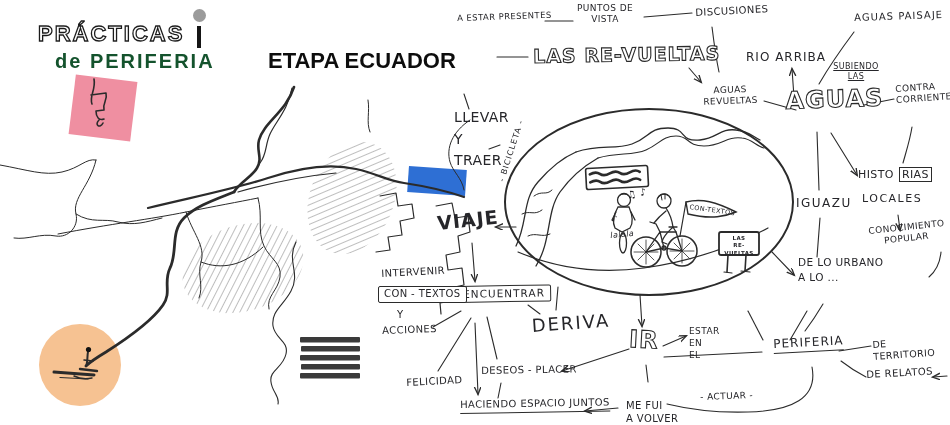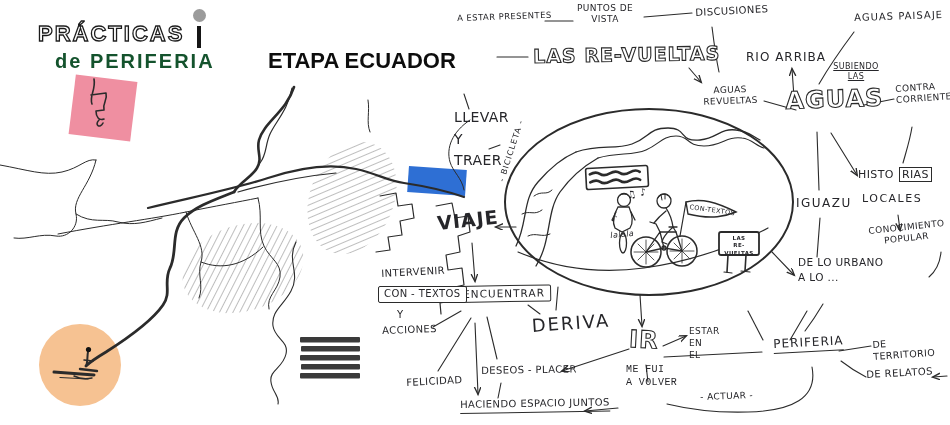--- a/index.html
+++ b/index.html
@@ -208,21 +208,21 @@
   <div class="lbl hand" style="left:798px;top:255px;font-size:10.5px;line-height:1.4;">DE LO URBANO
 A LO ...</div>
   <div class="lbl hand under" style="left:773px;top:337px;font-size:12px;letter-spacing:1px;transform:rotate(-3deg);">PERIFERIA</div>
   <div class="lbl hand" style="left:872px;top:339px;font-size:9.5px;transform:rotate(-4deg);">DE TERRITORIO</div>
   <div class="lbl hand" style="left:866px;top:369px;font-size:10px;transform:rotate(-3deg);">DE RELATOS</div>
   <div class="lbl hand" style="left:700px;top:392px;font-size:9px;transform:rotate(-2deg);">- ACTUAR -</div>
   <div class="lbl hand" style="left:689px;top:325px;font-size:9px;line-height:1.35;">ESTAR
 EN
 EL</div>
   <div class="lbl hand big-outline" style="left:630px;top:324px;font-size:24px;transform:rotate(3deg);">IR</div>
-  <div class="lbl hand" style="left:626px;top:364px;font-size:10px;font-family:Liberation Mono, monospace;">ME FUI
+  <div class="lbl hand" style="left:626px;top:400px;font-size:10px;">ME FUI
 A VOLVER</div>
   <div class="lbl hand big-solid" style="left:531px;top:315px;font-size:18px;letter-spacing:2px;transform:rotate(-4deg);">DERIVA</div>
   <div class="lbl hand boxed" style="left:457px;top:286px;font-size:10.5px;letter-spacing:1px;transform:rotate(-1deg);">ENCUENTRAR</div>
   <div class="lbl hand" style="left:481px;top:365px;font-size:10px;transform:rotate(-1deg);">DESEOS - PLACER</div>
   <div class="lbl hand under" style="left:460px;top:399px;font-size:10px;transform:rotate(-1deg);">HACIENDO ESPACIO JUNTOS</div>
   <div class="lbl hand" style="left:406px;top:377px;font-size:10px;transform:rotate(-3deg);">FELICIDAD</div>
   <div class="lbl hand" style="left:381px;top:268px;font-size:10px;transform:rotate(-3deg);">INTERVENIR</div>
   <div class="lbl hand boxed" style="left:370px;top:286px;font-size:10px;margin-left:8px;">CON - TEXTOS</div>
   <div class="lbl hand" style="left:397px;top:309px;font-size:10px;">Y</div>
   <div class="lbl hand" style="left:382px;top:325px;font-size:10px;transform:rotate(-2deg);">ACCIONES</div>

